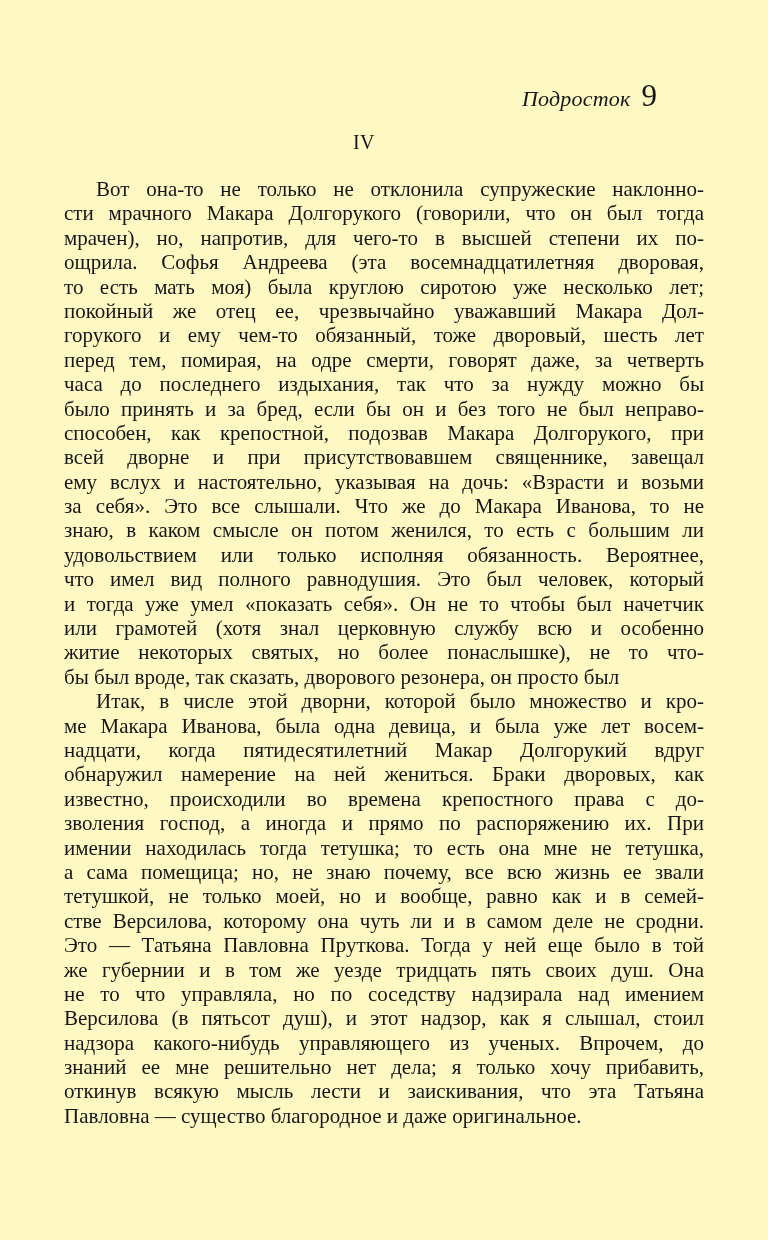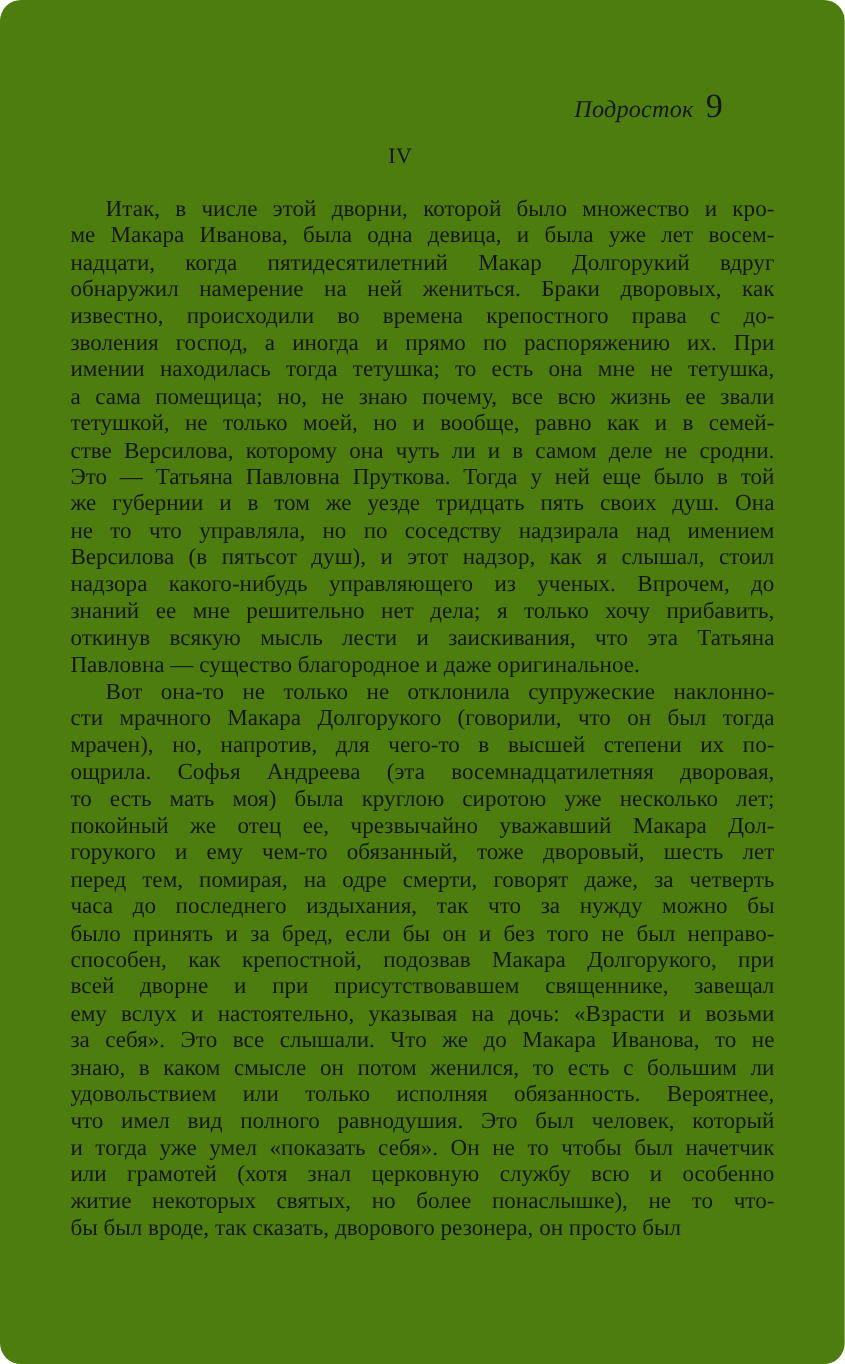--- a/index.html
+++ b/index.html
@@ -4,25 +4,24 @@
 <style>
   html, body {
     margin: 0;
     padding: 0;
     background: #ffffff;
   }
   .page {
     position: relative;
     width: 768px;
     height: 1240px;
-    background: #4d7c0f;
+    background: #fef9c3;
     font-family: "Liberation Serif", serif;
     color: #161616;
     overflow: hidden;
-    border-radius: 19px;
   }
   .running-head {
     position: absolute;
     top: 80px;
     left: 64px;
     width: 593px;
     display: flex;
     justify-content: flex-end;
     align-items: baseline;
     gap: 11px;
@@ -79,40 +78,20 @@
 
   <div class="running-head">
     <span class="book-title">Подросток</span>
     <span class="page-number">9</span>
   </div>
 
   <div class="chapter-heading">IV</div>
 
   <div class="text-block">
       <div class="para">
-        <div class="line first">Итак, в числе этой дворни, которой было множество и кро-</div>
-        <div class="line">ме Макара Иванова, была одна девица, и была уже лет восем-</div>
-        <div class="line">надцати, когда пятидесятилетний Макар Долгорукий вдруг</div>
-        <div class="line">обнаружил намерение на ней жениться. Браки дворовых, как</div>
-        <div class="line">известно, происходили во времена крепостного права с до-</div>
-        <div class="line">зволения господ, а иногда и прямо по распоряжению их. При</div>
-        <div class="line">имении находилась тогда тетушка; то есть она мне не тетушка,</div>
-        <div class="line">а сама помещица; но, не знаю почему, все всю жизнь ее звали</div>
-        <div class="line">тетушкой, не только моей, но и вообще, равно как и в семей-</div>
-        <div class="line">стве Версилова, которому она чуть ли и в самом деле не сродни.</div>
-        <div class="line">Это — Татьяна Павловна Пруткова. Тогда у ней еще было в той</div>
-        <div class="line">же губернии и в том же уезде тридцать пять своих душ. Она</div>
-        <div class="line">не то что управляла, но по соседству надзирала над имением</div>
-        <div class="line">Версилова (в пятьсот душ), и этот надзор, как я слышал, стоил</div>
-        <div class="line">надзора какого-нибудь управляющего из ученых. Впрочем, до</div>
-        <div class="line">знаний ее мне решительно нет дела; я только хочу прибавить,</div>
-        <div class="line">откинув всякую мысль лести и заискивания, что эта Татьяна</div>
-        <div class="line last">Павловна — существо благородное и даже оригинальное.</div>
-      </div>
-      <div class="para">
         <div class="line first">Вот она-то не только не отклонила супружеские наклонно-</div>
         <div class="line">сти мрачного Макара Долгорукого (говорили, что он был тогда</div>
         <div class="line">мрачен), но, напротив, для чего-то в высшей степени их по-</div>
         <div class="line">ощрила. Софья Андреева (эта восемнадцатилетняя дворовая,</div>
         <div class="line">то есть мать моя) была круглою сиротою уже несколько лет;</div>
         <div class="line">покойный же отец ее, чрезвычайно уважавший Макара Дол-</div>
         <div class="line">горукого и ему чем-то обязанный, тоже дворовый, шесть лет</div>
         <div class="line">перед тем, помирая, на одре смерти, говорят даже, за четверть</div>
         <div class="line">часа до последнего издыхания, так что за нужду можно бы</div>
         <div class="line">было принять и за бред, если бы он и без того не был неправо-</div>
@@ -121,15 +100,35 @@
         <div class="line">ему вслух и настоятельно, указывая на дочь: «Взрасти и возьми</div>
         <div class="line">за себя». Это все слышали. Что же до Макара Иванова, то не</div>
         <div class="line">знаю, в каком смысле он потом женился, то есть с большим ли</div>
         <div class="line">удовольствием или только исполняя обязанность. Вероятнее,</div>
         <div class="line">что имел вид полного равнодушия. Это был человек, который</div>
         <div class="line">и тогда уже умел «показать себя». Он не то чтобы был начетчик</div>
         <div class="line">или грамотей (хотя знал церковную службу всю и особенно</div>
         <div class="line">житие некоторых святых, но более понаслышке), не то что-</div>
         <div class="line last">бы был вроде, так сказать, дворового резонера, он просто был</div>
       </div>
+      <div class="para">
+        <div class="line first">Итак, в числе этой дворни, которой было множество и кро-</div>
+        <div class="line">ме Макара Иванова, была одна девица, и была уже лет восем-</div>
+        <div class="line">надцати, когда пятидесятилетний Макар Долгорукий вдруг</div>
+        <div class="line">обнаружил намерение на ней жениться. Браки дворовых, как</div>
+        <div class="line">известно, происходили во времена крепостного права с до-</div>
+        <div class="line">зволения господ, а иногда и прямо по распоряжению их. При</div>
+        <div class="line">имении находилась тогда тетушка; то есть она мне не тетушка,</div>
+        <div class="line">а сама помещица; но, не знаю почему, все всю жизнь ее звали</div>
+        <div class="line">тетушкой, не только моей, но и вообще, равно как и в семей-</div>
+        <div class="line">стве Версилова, которому она чуть ли и в самом деле не сродни.</div>
+        <div class="line">Это — Татьяна Павловна Пруткова. Тогда у ней еще было в той</div>
+        <div class="line">же губернии и в том же уезде тридцать пять своих душ. Она</div>
+        <div class="line">не то что управляла, но по соседству надзирала над имением</div>
+        <div class="line">Версилова (в пятьсот душ), и этот надзор, как я слышал, стоил</div>
+        <div class="line">надзора какого-нибудь управляющего из ученых. Впрочем, до</div>
+        <div class="line">знаний ее мне решительно нет дела; я только хочу прибавить,</div>
+        <div class="line">откинув всякую мысль лести и заискивания, что эта Татьяна</div>
+        <div class="line last">Павловна — существо благородное и даже оригинальное.</div>
+      </div>
     </div>
 
 </div>
 
 </body></html>

